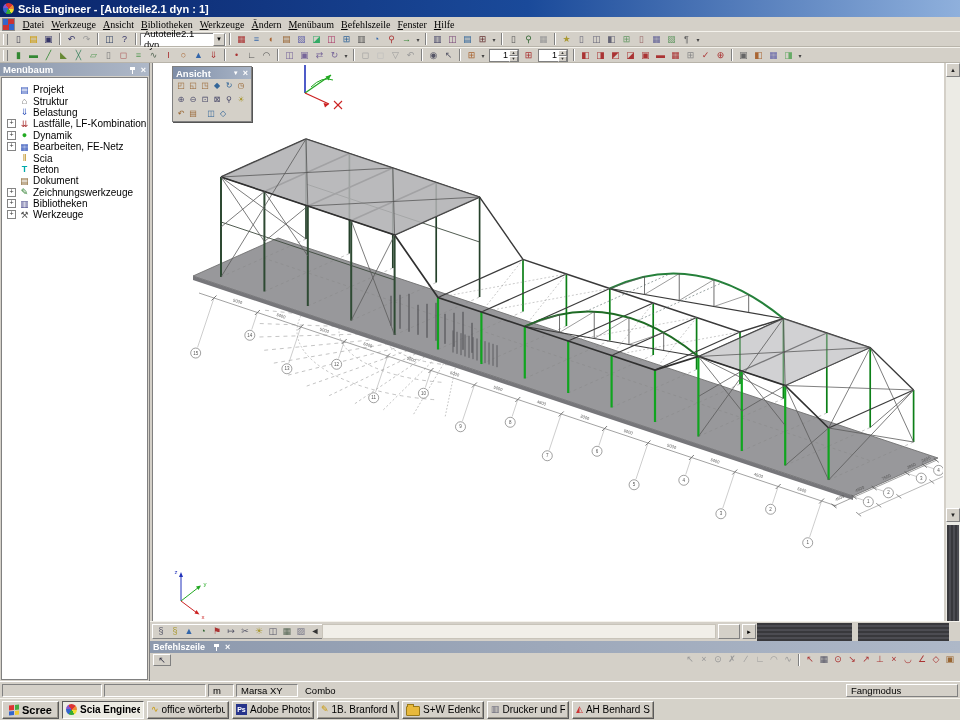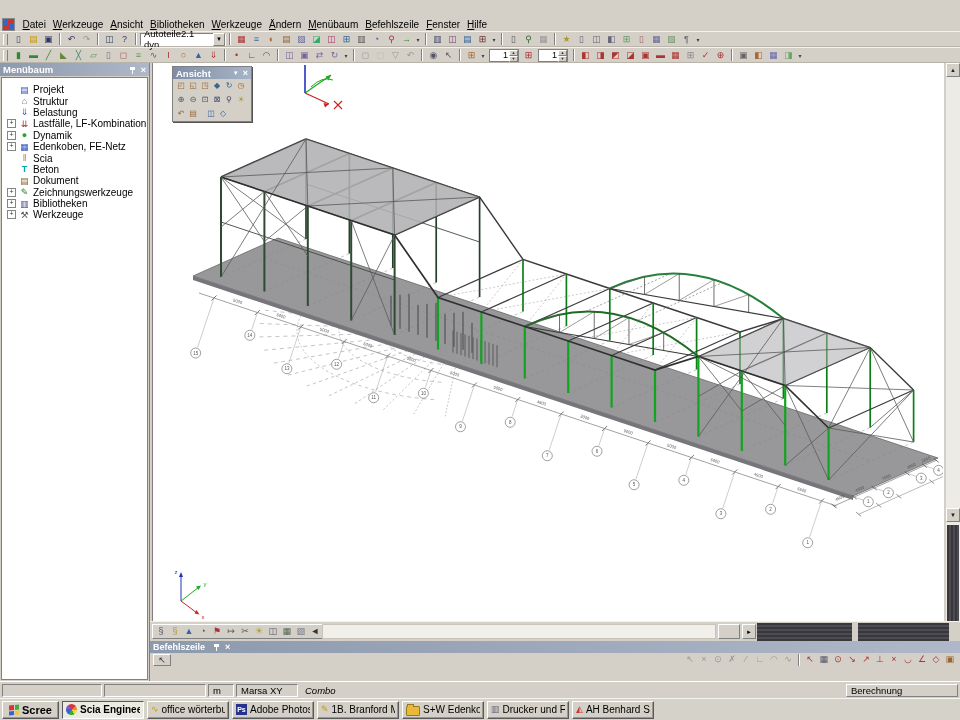--- a/index.html
+++ b/index.html
@@ -110,24 +110,28 @@
   .pschip{width:11px;height:11px;background:#27348b;color:#fff;font-size:7px;font-weight:bold;display:flex;align-items:center;justify-content:center;flex:0 0 auto;}
   .folder{width:12px;height:8px;background:#e8b93c;border:1px solid #9a7a18;border-radius:1px;position:relative;flex:0 0 auto;margin-top:2px;}
   .folder::before{content:'';position:absolute;top:-3px;left:0;width:5px;height:2px;background:#e8b93c;border:1px solid #9a7a18;border-bottom:none;}
   .task .tlabel{overflow:hidden;text-overflow:clip;white-space:nowrap;}
 </style>
 </head>
 <body>
 
 <div id="screen">
 
+  <div class="titlebar">
+    <span class="scialogo"></span>
+    <span>Scia Engineer - [Autoteile2.1 dyn : 1]</span>
+  </div>
 
   <div class="menubar">
     <span class="appchip"></span>
-    <span id="menu-items" style="display:flex;">
+    <span id="menu-items" style="display:flex;font-family:Liberation Serif, serif;">
         <span class="menu-item">Datei</span>
         <span class="menu-item">Werkzeuge</span>
         <span class="menu-item">Ansicht</span>
         <span class="menu-item">Bibliotheken</span>
         <span class="menu-item">Werkzeuge</span>
         <span class="menu-item">Ändern</span>
         <span class="menu-item">Menübaum</span>
         <span class="menu-item">Befehlszeile</span>
         <span class="menu-item">Fenster</span>
         <span class="menu-item">Hilfe</span>
@@ -321,21 +325,21 @@
             <span>Lastfälle, LF-Kombinationen</span>
           </div>
           <div class="trow">
             <span class="expbox">+</span>
             <span class="ticn" style="color: rgb(34, 170, 34);">●</span>
             <span>Dynamik</span>
           </div>
           <div class="trow">
             <span class="expbox">+</span>
             <span class="ticn" style="color: rgb(51, 85, 187);">▦</span>
-            <span>Edenkoben, FE-Netz</span>
+            <span>Bearbeiten, FE-Netz</span>
           </div>
           <div class="trow">
             <span class="expspace"></span>
             <span class="ticn" style="color: rgb(184, 134, 11);">‖</span>
             <span>Scia</span>
           </div>
           <div class="trow">
             <span class="expspace"></span>
             <span class="ticn" style="color: rgb(0, 170, 170); font-weight: bold;">T</span>
             <span>Beton</span>
@@ -762,23 +766,23 @@
           </span>
       </span>
     </div>
   </div>
 
   <div class="statusbar">
     <span class="scell" style="width:100px;"></span>
     <span class="scell" style="width:102px;"></span>
     <span class="scell" style="width:26px;">m</span>
     <span class="scell" style="width:62px;">Marsa XY</span>
-    <span class="scell" style="width:122px;border-color:transparent;font-style:italic;">Combo</span>
+    <span class="scell" style="width:122px;border-color:transparent;">Combo</span>
     <span class="ssp"></span>
-    <span class="scell raised" style="width:112px;">Berechnung</span>
+    <span class="scell raised" style="width:112px;">Fangmodus</span>
   </div>
 
   <div class="taskbar">
     <span class="startbtn">
       <span class="winflag">
         <i style="background:#d33;"></i>
           <i style="background:#4a4;"></i>
           <i style="background:#36c;"></i>
           <i style="background:#ec3;"></i>
       </span>

